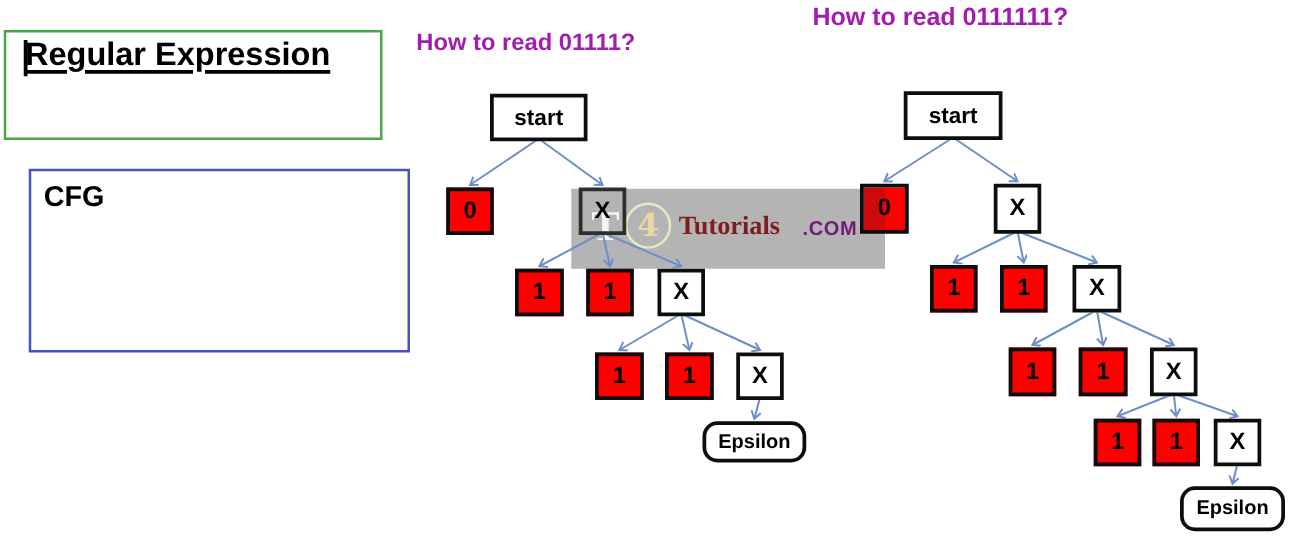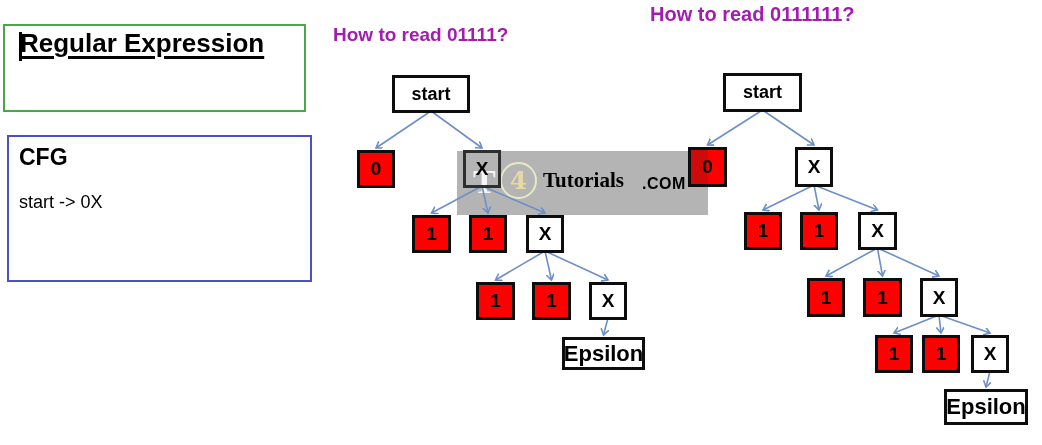--- a/index.html
+++ b/index.html
@@ -10,21 +10,21 @@
   
   .panel { position:absolute; background:#fff; box-sizing:border-box; z-index:4; }
   #regex-panel { left:3px; top:24px; width:303px; height:88px; border:2px solid #14532d; }
   #regex-title {
     margin:2px 0 0 15px; font-size:26px; font-weight:bold; letter-spacing:0px;
     text-decoration:underline; text-decoration-thickness:2.5px; text-underline-offset:4px;
     display:inline-block;
   }
   #caret-artifact { position:absolute; left:14px; top:6px; width:2.5px; height:29px; background:#000; }
   #regex-expression { margin:16px 0 0 13px; font-size:20px; }
-  #cfg-panel { left:7px; top:135px; width:305px; height:147px; border:2px solid #14532d; }
+  #cfg-panel { left:23px; top:135px; width:305px; height:147px; border:2px solid #14532d; }
   #cfg-title { margin:7px 0 0 10px; font-size:23px; font-weight:bold; }
   .cfg-rule { margin:21px 0 0 10px; font-size:18px; }
   
   .tree-title { position:absolute; font-weight:bold; color:#a21caf; z-index:4; white-space:nowrap; }
   #tree-title-1 { left:333px; top:24px; font-size:19px; }
   #tree-title-2 { left:650px; top:3px; font-size:20px; }
   
   #watermark-band { position:absolute; left:457px; top:151px; width:251px; height:64px; z-index:1; }
   #watermark-band span { position:absolute; line-height:1; }
   #wm-t { left:16px; top:14px; font-family:"Liberation Serif", serif; font-weight:bold; font-size:34px; }
@@ -36,48 +36,47 @@
   #wm-four { position:static !important; font-family:"DejaVu Serif", serif; font-weight:bold; font-size:25px; }
   #wm-name { left:86px; top:19px; font-family:"Liberation Serif", serif; font-weight:bold; font-size:21px; }
   #wm-com { left:185px; top:25px; font-weight:bold; font-size:16px; letter-spacing:0.5px; }
   
   #arrow-layer { position:absolute; left:0; top:0; z-index:2; pointer-events:none; }
   .node {
     position:absolute; box-sizing:border-box; z-index:3;
     display:flex; align-items:center; justify-content:center;
     font-weight:bold; font-size:19px; border:3px solid #0d0d0d; background:#fff;
   }
-  .node.eps { font-size:22px; }
+  .node.eps { font-size:16px;border-radius:12px; }
   .node.startbox { border-width:3.5px; font-size:18px; }
 </style>
 </head>
 <body>
 
 <div class="panel" id="regex-panel" style="border-color: rgb(71, 168, 71);">
   <div id="caret-artifact"></div>
   <div>
     <span id="regex-title">Regular Expression</span>
   </div>
 </div>
 
 <div class="panel" id="cfg-panel" style="border-color: rgb(71, 83, 193);">
   <div id="cfg-title">CFG</div>
-  <div class="cfg-rule">start -&gt; 0X</div>
 </div>
 
 <div class="tree-title" id="tree-title-1">How to read 01111?</div>
 <div class="tree-title" id="tree-title-2">How to read 0111111?</div>
 
 <div id="watermark-band" style="background: rgb(180, 180, 180);">
   <span id="wm-t" style="color: rgb(246, 246, 246);">T</span>
   <div id="wm-circle" style="border-color: rgb(228, 235, 194);">
     <span id="wm-four" style="color: rgb(233, 216, 166);">4</span>
   </div>
-  <span id="wm-name" style="color: #000000; font-family: Liberation Serif, serif;">Tutorials</span>
-  <span id="wm-com" style="color: #000000;">.COM</span>
+  <span id="wm-name" style="color: #7f1d1d; font-family: Liberation Serif, serif;">Tutorials</span>
+  <span id="wm-com" style="color: #701a75;">.COM</span>
 </div>
 
 <svg id="arrow-layer" width="1042" height="445" viewBox="0 0 1042 445">
   <defs>
     <marker id="ah" markerWidth="10" markerHeight="10" refX="6" refY="4" orient="auto" markerUnits="userSpaceOnUse">
       <path id="ah-path" d="M0,0 L6,4 L0,8" fill="none" stroke-width="1.6" stroke="#6d8fc7"></path>
     </marker>
   </defs>
   <g id="edge-group">
       <line x1="431" y1="111" x2="376" y2="148" stroke="#6d8fc7" stroke-width="1.6" marker-end="url(#ah)"></line>

